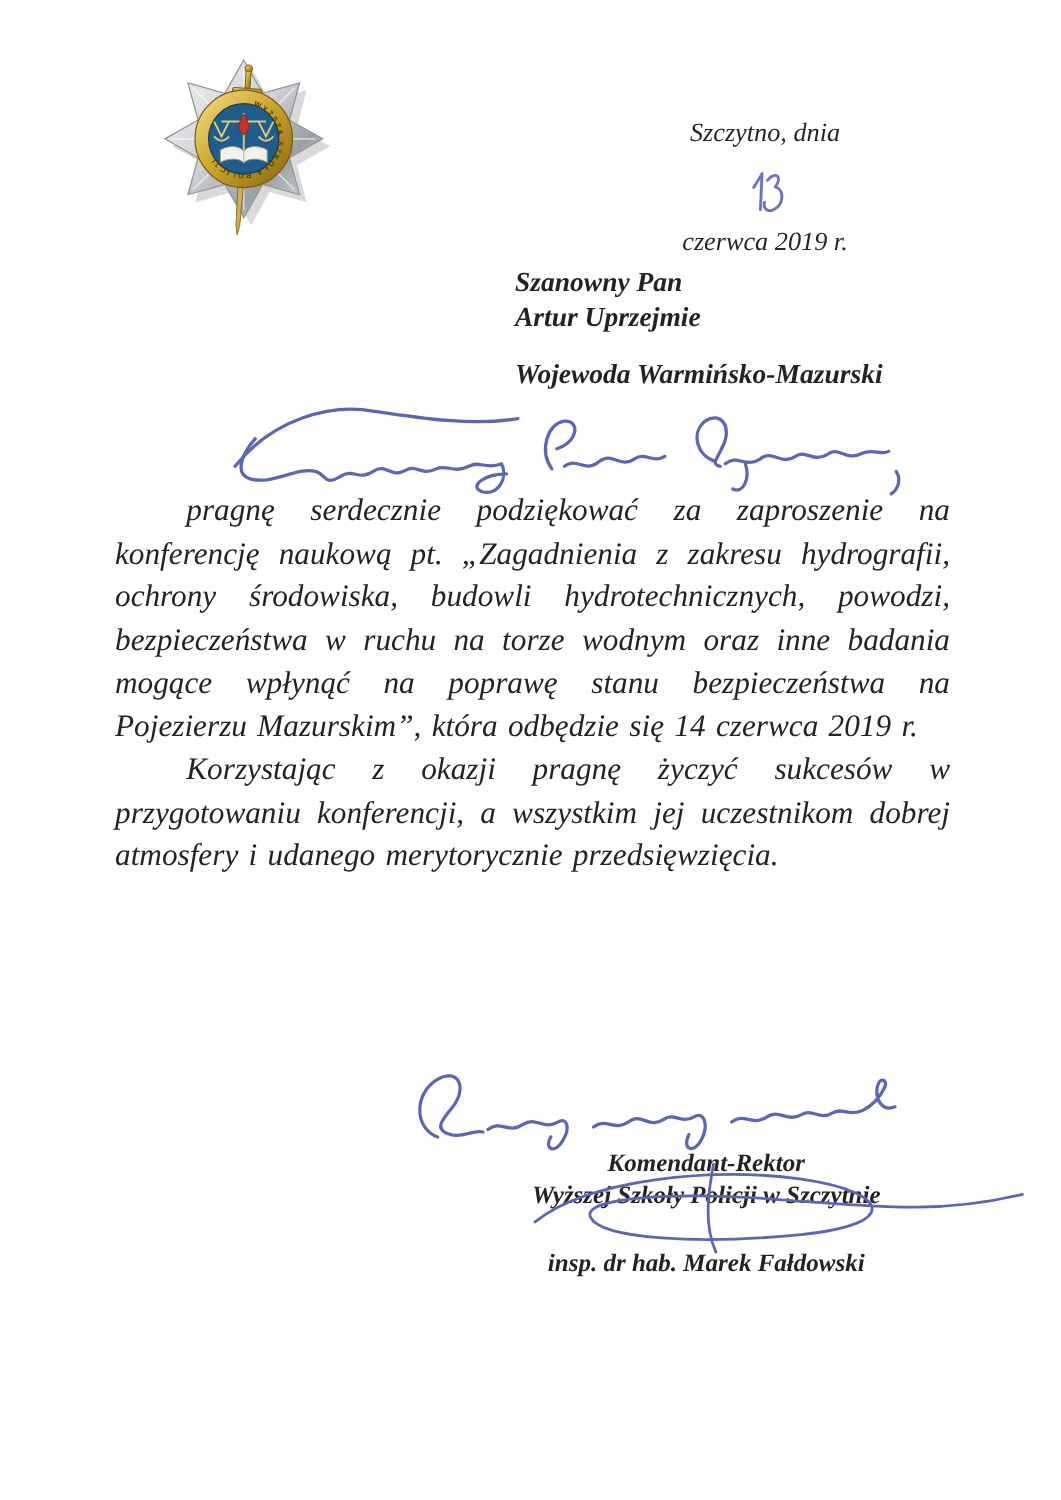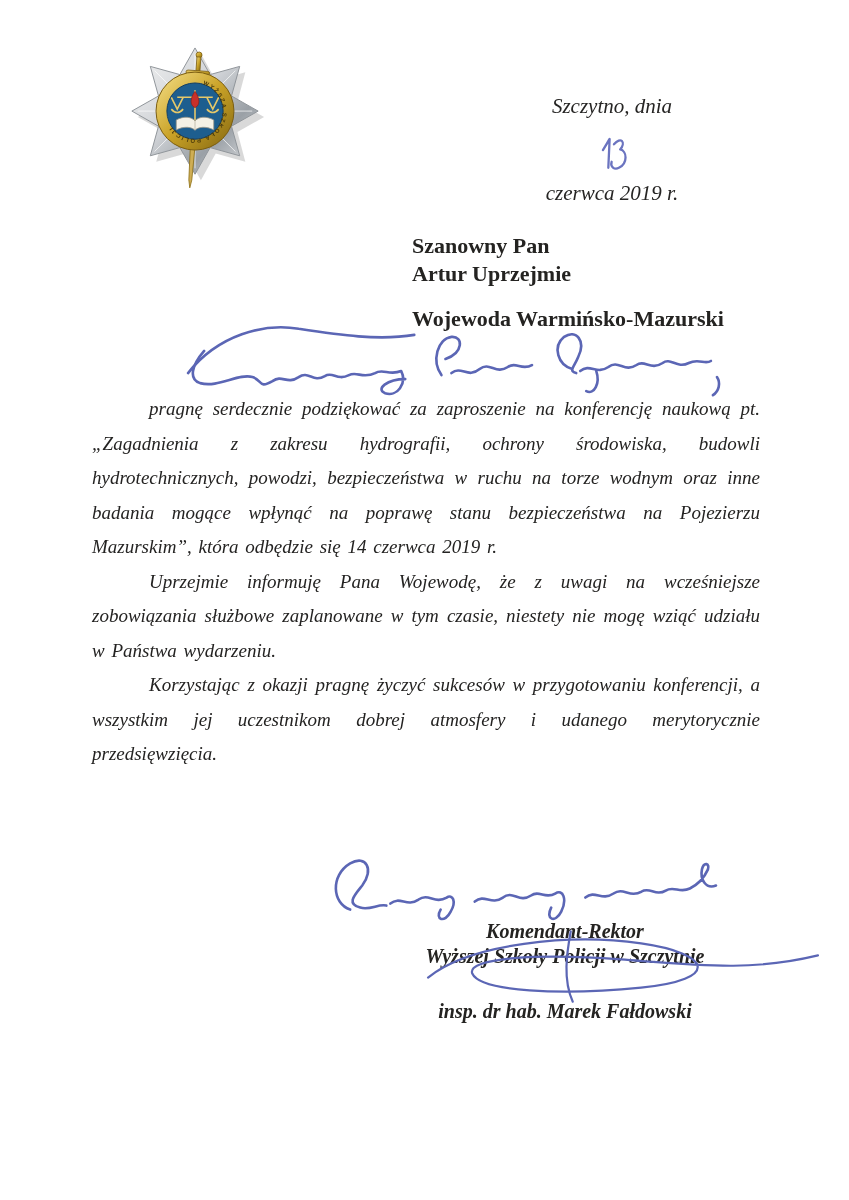--- a/index.html
+++ b/index.html
@@ -16,35 +16,35 @@
   .logo-wrap{position:absolute;left:116px;top:44px;width:158px;height:148px;}
   .date-line{
     position:absolute;left:452px;top:94px;width:320px;height:52px;
     display:flex;align-items:center;gap:4px;
     font-style:italic;font-size:21px;color:#262524;white-space:nowrap;flex-direction:column;
   }
   .hand-day{width:34px;height:44px;margin-top:10px;transform:rotate(-5deg);flex:0 0 auto;}
   
   .recipient{
     position:absolute;left:412px;top:212px;
-    font-weight:bold;font-size:22px;line-height:28px;color:#242321;margin-top:20px;
+    font-style:italic;font-weight:bold;font-size:22px;line-height:28px;color:#242321;
   }
   .recipient .title{margin-top:17px;}
   
   .hand{position:absolute;z-index:3;pointer-events:none;}
   .hand path{fill:none;stroke:#5b66b5;stroke-width:2.6;stroke-linecap:round;stroke-linejoin:round;}
   .hand-day path{fill:none;stroke:#6b74c0;stroke-width:2.4;stroke-linecap:round;stroke-linejoin:round;}
   .greeting{left:178px;top:320px;width:548px;height:82px;}
   .closing{left:316px;top:851px;width:402px;height:76px;}
   .signature-scribble{left:420px;top:928px;width:402px;height:78px;}
   .signature-scribble path{stroke-width:2.2;}
   
   .body-text{
     position:absolute;left:92px;top:392px;width:668px;
-    font-style:italic;font-size:19px;line-height:34.5px;
+    font-style:italic;font-size:25px;line-height:34.5px;
     text-align:justify;color:#242322;word-spacing:2px;
   }
   .body-text p{margin:0;text-indent:57px;}
   
   .sig-block{
     position:absolute;left:390px;top:919px;width:350px;
     text-align:center;font-style:italic;font-weight:bold;
     font-size:20px;line-height:25px;color:#242321;z-index:2;
   }
   .sig-block .signer{margin-top:30px;}
@@ -142,21 +142,20 @@
     <path d="M 272,52 C 282,44 288,58 300,48 C 310,40 316,54 328,46 C 336,40 342,50 352,44"></path>
     <path d="M 392,48 C 378,44 372,26 384,16 C 396,8 406,20 398,36 C 394,46 388,50 396,52"></path>
     <path d="M 400,50 C 410,42 416,54 428,46 C 438,38 444,52 456,44 C 464,38 470,50 482,42
              C 490,36 496,48 508,42 C 518,37 524,44 530,40"></path>
     <path d="M 416,50 C 420,62 414,74 406,70"></path>
     <path d="M 536,56 C 540,62 538,70 532,74"></path>
   </svg>
 
   <div class="body-text">
     <p>pragnę serdecznie podziękować za zaproszenie na konferencję naukową pt. „Zagadnienia z zakresu hydrografii, ochrony środowiska, budowli hydrotechnicznych, powodzi, bezpieczeństwa w ruchu na torze wodnym oraz inne badania mogące wpłynąć na poprawę stanu bezpieczeństwa na Pojezierzu Mazurskim”, która odbędzie się 14 czerwca 2019 r.</p>
-    <p>Uprzejmie informuję Pana Wojewodę, że z uwagi na wcześniejsze zobowiązania służbowe zaplanowane w tym czasie, niestety nie mogę wziąć udziału w Państwa wydarzeniu.</p>
     <p>Korzystając z okazji pragnę życzyć sukcesów w przygotowaniu konferencji, a wszystkim jej uczestnikom dobrej atmosfery i udanego merytorycznie przedsięwzięcia.</p>
   </div>
 
   <svg class="hand closing" viewBox="0 0 400 75" role="img" aria-label="Łączę wyrazy szacunku">
     <path d="M 34,58 C 16,52 14,24 34,12 C 50,3 58,18 46,34 C 38,44 30,52 44,56 C 54,59 62,52 70,54"></path>
     <path d="M 74,52 C 84,44 90,56 102,48 C 112,41 118,53 130,46 C 136,42 140,50 134,60
              C 128,72 118,68 124,58"></path>
     <path d="M 158,50 C 168,42 174,54 186,46 C 196,38 202,52 214,44 C 222,38 228,48 238,42
              C 246,37 250,48 244,60 C 238,72 228,68 234,56"></path>
     <path d="M 268,46 C 278,38 284,50 296,42 C 306,35 312,47 324,40 C 332,35 338,45 348,39

